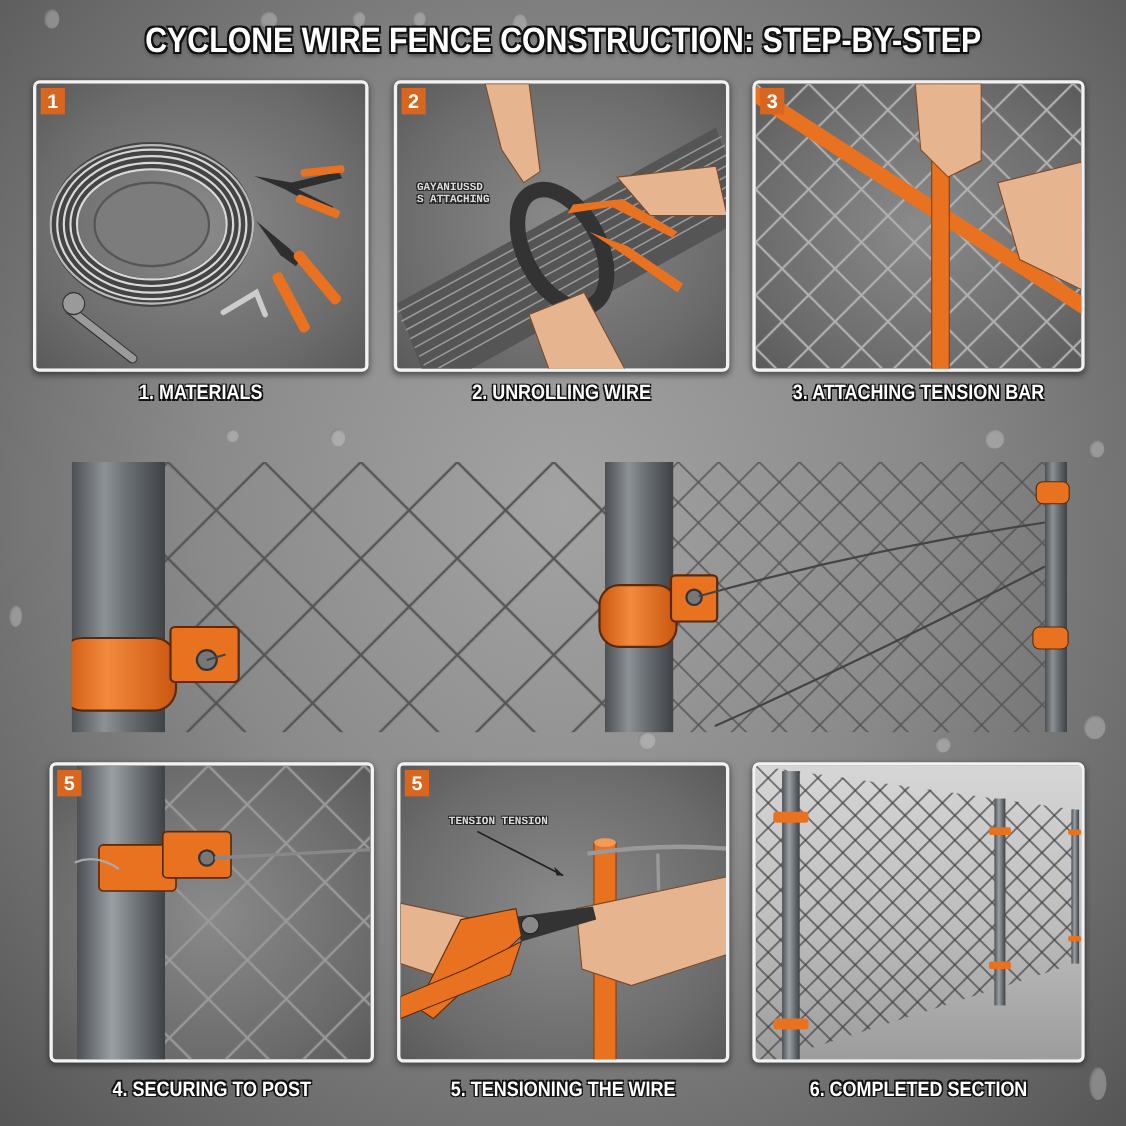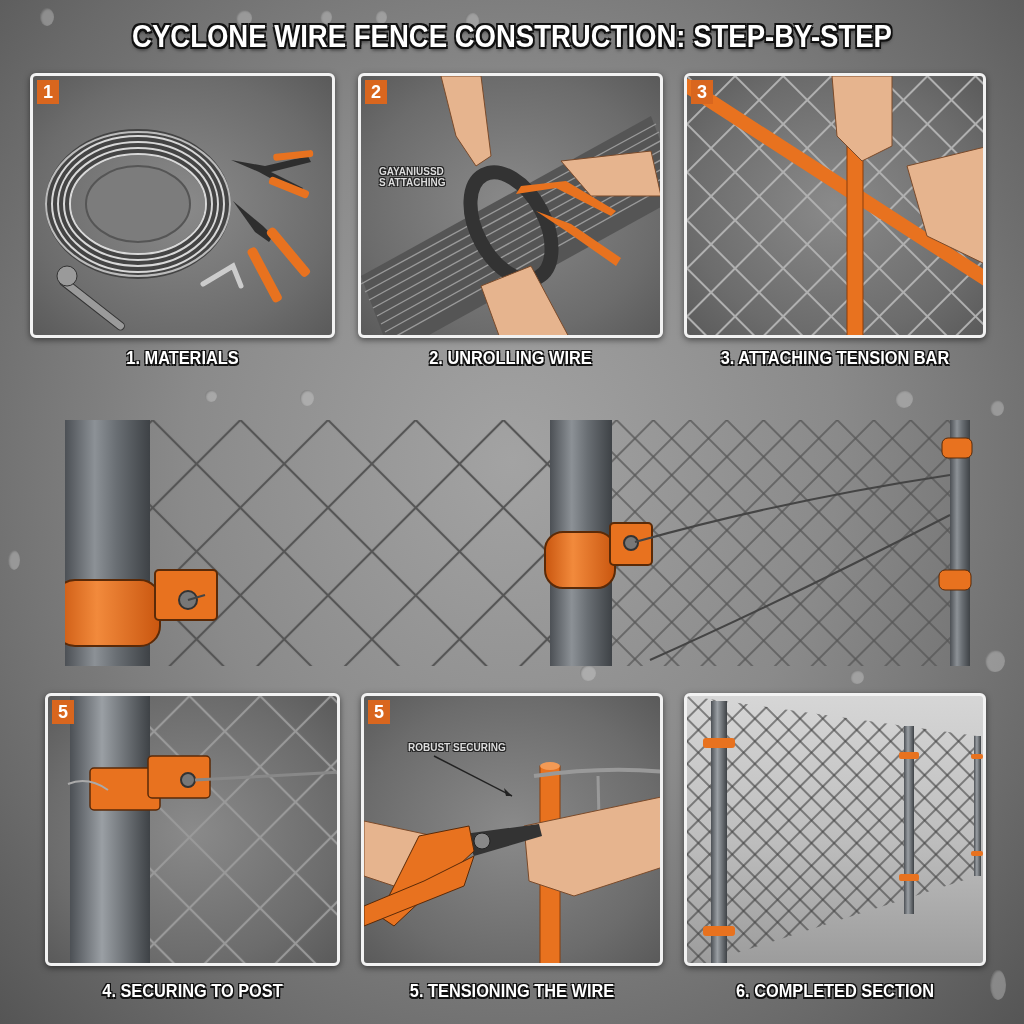--- a/index.html
+++ b/index.html
@@ -24,21 +24,21 @@
   .badge {
     position: absolute; left: 4px; top: 4px; width: 22px; height: 24px; background: #d9661e;
     color: #fff; font-weight: bold; font-size: 18px; text-align: center; line-height: 24px; z-index: 5;
   }
   .caption {
     position: absolute; text-align: center; color: #fff; font-weight: bold; font-size: 19px;
     transform: scaleX(0.86);
     text-shadow: -1.5px -1.5px 0 #111, 1.5px -1.5px 0 #111, -1.5px 1.5px 0 #111, 1.5px 1.5px 0 #111;
   }
   .label-box {
-    position: absolute; font-family: Liberation Sans, sans-serif; font-weight: bold; font-size: 10px;
+    position: absolute; font-family: Liberation Mono, monospace; font-weight: bold; font-size: 10px;
     color: #ddd; text-shadow: -1px -1px 0 #222, 1px -1px 0 #222, -1px 1px 0 #222, 1px 1px 0 #222; line-height: 11px;
   }
   svg { position: absolute; left: 0; top: 0; }
 </style>
 </head>
 <body>
 
 <div class="speck" style="left:40px;top:8px;width:14px;height:18px;"></div>
 <div class="speck" style="left:236px;top:10px;width:16px;height:16px;"></div>
 <div class="speck" style="left:320px;top:10px;width:12px;height:14px;"></div>
@@ -226,21 +226,21 @@
       <path d="M160 130 L302 100 L302 170 L210 200 L165 185 Z"></path>
       <path d="M0 125 L70 140 L95 175 L60 200 L0 180 Z"></path>
     </g>
     <g>
       <path d="M100 138 L175 128 L178 140 L110 160 Z" fill="#333"></path>
       <circle cx="118" cy="145" r="8" fill="#888" stroke="#222"></circle>
       <path d="M55 140 L105 130 L110 155 L30 230 L15 220 Z" fill="#e8721f" stroke="#5a2a08"></path>
       <path d="M60 185 L110 160 L100 190 L0 230 L0 210 Z" fill="#e8721f" stroke="#5a2a08"></path>
     </g>
   </svg>
-  <div class="label-box" style="left:44px;top:46px;">ROBUST SECURING</div>
+  <div class="label-box" style="left:44px;top:46px;">TENSION TENSION</div>
 </div>
 <div class="caption" style="left:361px;top:980px;width:302px;">5. TENSIONING THE WIRE</div>
 
 <div class="panel" style="left:684px;top:693px;width:302px;height:273px;background:linear-gradient(#d6d6d6 0%, #bdbdbd 55%, #9c9c9c 100%);">
   <svg width="302" height="273">
     <defs>
       <pattern id="mesh6" width="16" height="16" patternUnits="userSpaceOnUse" patternTransform="rotate(45)">
         <rect width="16" height="16" fill="none" stroke="#444" stroke-width="1.2"></rect>
       </pattern>
       <linearGradient id="postGrad6" x1="0" x2="1" y1="0" y2="0">

